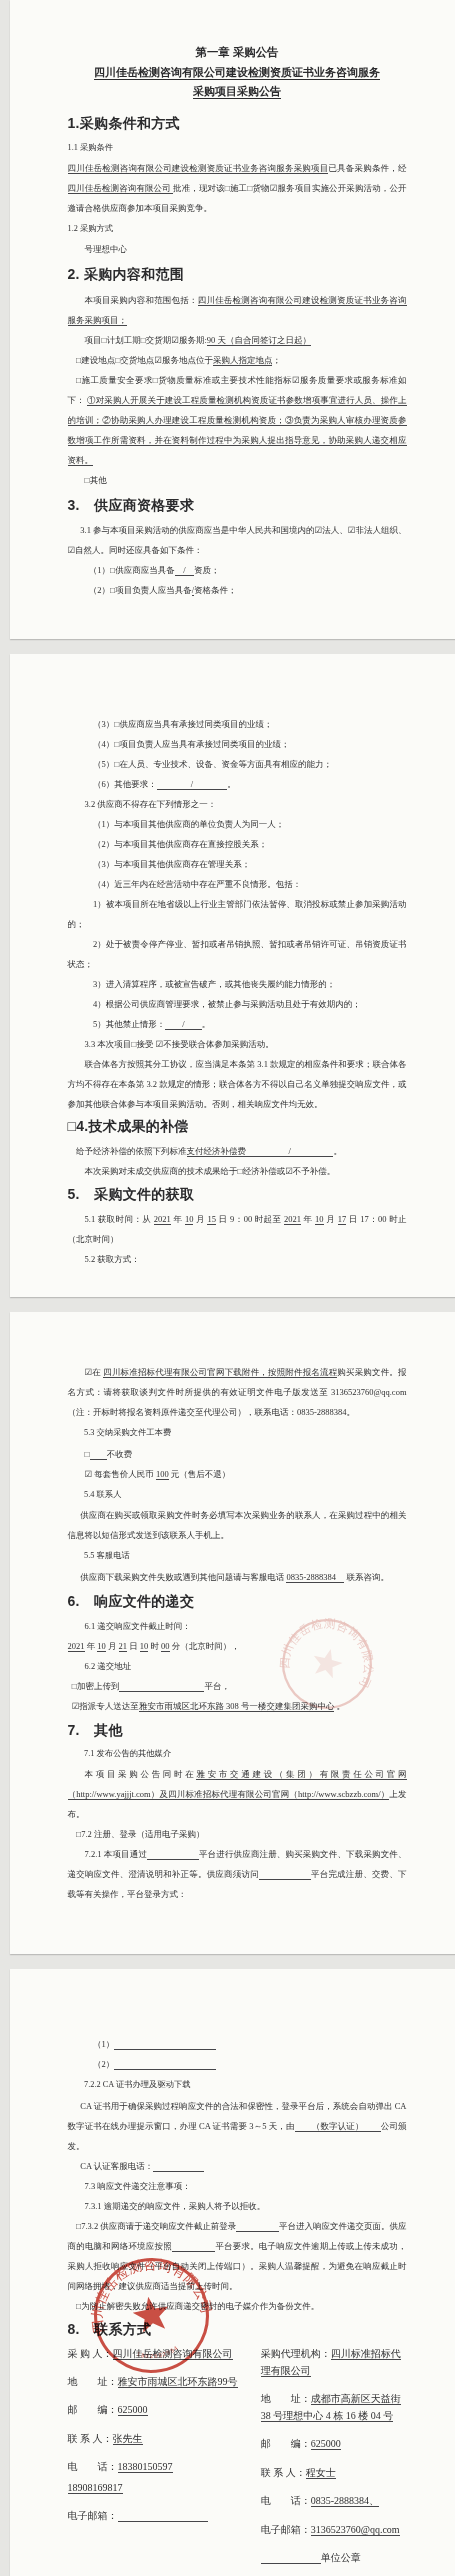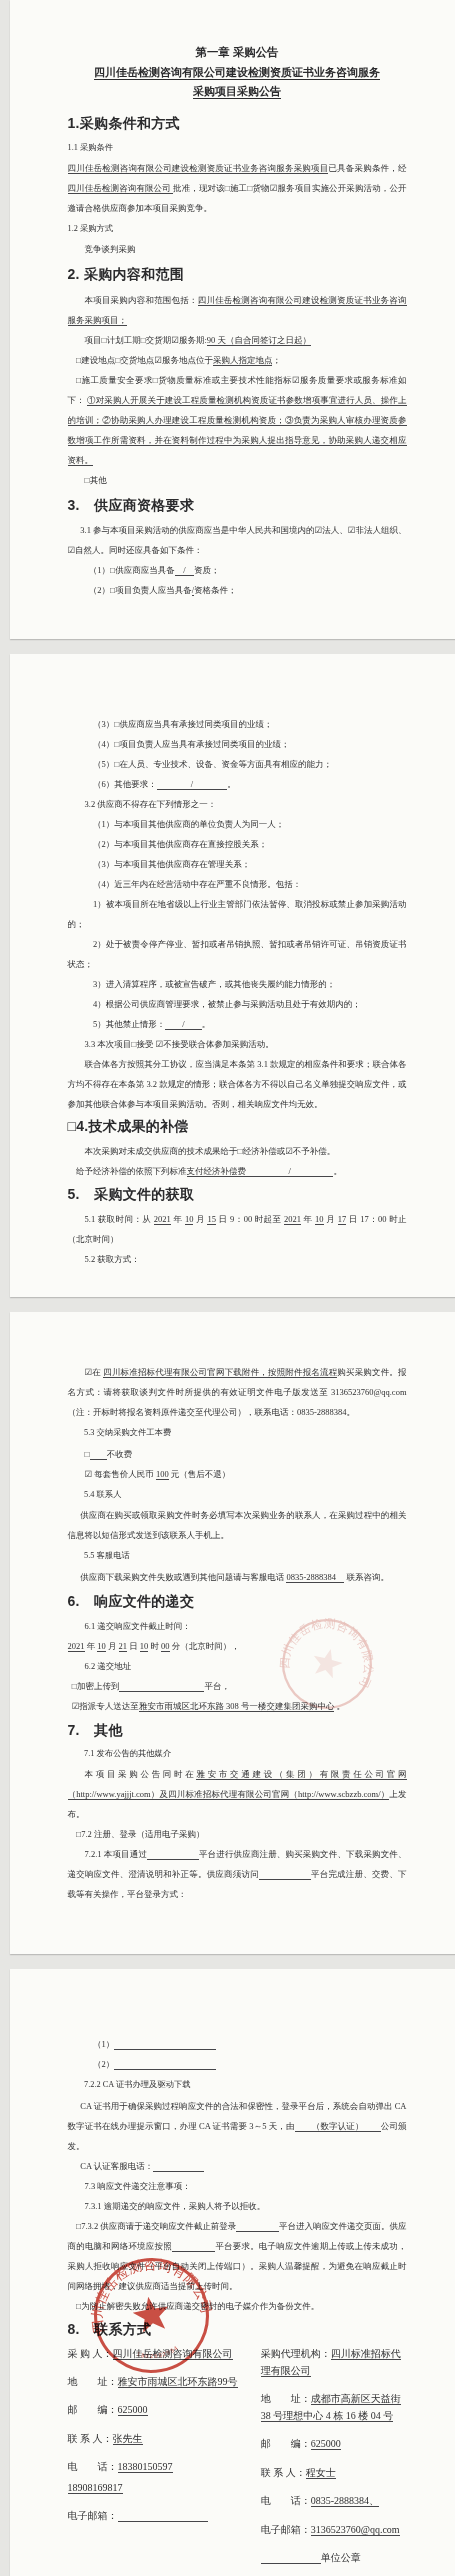--- a/index.html
+++ b/index.html
@@ -73,21 +73,21 @@
   <section class="page p1">
     <div class="inner">
       <div>
           <div class="blk k-chapter"><span>第一章 采购公告</span></div>
           <div class="blk k-title"><span class="u">四川佳岳检测咨询有限公司建设检测资质证书业务咨询服务</span></div>
           <div class="blk k-title"><span class="u">采购项目采购公告</span></div>
           <div class="blk k-h" style="margin-top: 15px;"><span>1.采购条件和方式</span></div>
           <div class="blk k-sub" style="text-indent: 0em;"><span>1.1 采购条件</span></div>
           <div class="blk k-p" style="text-indent: 0em;"><span class="u">四川佳岳检测咨询有限公司建设检测资质证书业务咨询服务采购项目</span><span>已具备采购条件，经</span><span class="u">四川佳岳检测咨询有限公司 </span><span>批准，现对该□施工□货物☑服务项目实施公开采购活动，公开邀请合格供应商参加本项目采购竞争。</span></div>
           <div class="blk k-sub" style="text-indent: 0em;"><span>1.2 采购方式</span></div>
-          <div class="blk k-p" style="text-indent: 2em;"><span>竞争谈判采购</span></div>
+          <div class="blk k-p" style="text-indent: 2em;"><span>号理想中心</span></div>
           <div class="blk k-h" style="margin-top: 8px;"><span>2. 采购内容和范围</span></div>
           <div class="blk k-p" style="text-indent: 2em;"><span>本项目采购内容和范围包括：</span><span class="u">四川佳岳检测咨询有限公司建设检测资质证书业务咨询服务采购项目；</span></div>
           <div class="blk k-p" style="text-indent: 2em;"><span>项目□计划工期□交货期☑服务期:</span><span class="u">90 天（自合同签订之日起）</span></div>
           <div class="blk k-p" style="text-indent: 1em;"><span>□建设地点□交货地点☑服务地点位于</span><span class="u">采购人指定地点</span><span>；</span></div>
           <div class="blk k-p" style="text-indent: 1em;"><span>□施工质量安全要求□货物质量标准或主要技术性能指标☑服务质量要求或服务标准如下： </span><span class="u">①对采购人开展关于建设工程质量检测机构资质证书参数增项事宜进行人员、操作上的培训；②协助采购人办理建设工程质量检测机构资质；③负责为采购人审核办理资质参数增项工作所需资料，并在资料制作过程中为采购人提出指导意见，协助采购人递交相应资料。</span></div>
           <div class="blk k-p" style="text-indent: 2em;"><span>□其他</span></div>
           <div class="blk k-h" style="margin-top: 8px;"><span>3.　供应商资格要求</span></div>
           <div class="blk k-p" style="text-indent: 1.5em;"><span>3.1 参与本项目采购活动的供应商应当是中华人民共和国境内的☑法人、☑非法人组织、☑自然人。同时还应具备如下条件：</span></div>
           <div class="blk k-p" style="text-indent: 2.5em;"><span>（1）□供应商应当具备</span><span class="u">　/　</span><span>资质；</span></div>
           <div class="blk k-p" style="text-indent: 2.5em;"><span>（2）□项目负责人应当具备</span><span class="u">/</span><span>资格条件；</span></div>
@@ -108,22 +108,22 @@
           <div class="blk k-p" style="text-indent: 3em;"><span>（3）与本项目其他供应商存在管理关系；</span></div>
           <div class="blk k-p" style="text-indent: 3em;"><span>（4）近三年内在经营活动中存在严重不良情形。包括：</span></div>
           <div class="blk k-p" style="text-indent: 3em;"><span>1）被本项目所在地省级以上行业主管部门依法暂停、取消投标或禁止参加采购活动的；</span></div>
           <div class="blk k-p" style="text-indent: 3em;"><span>2）处于被责令停产停业、暂扣或者吊销执照、暂扣或者吊销许可证、吊销资质证书状态；</span></div>
           <div class="blk k-p" style="text-indent: 3em;"><span>3）进入清算程序，或被宣告破产，或其他丧失履约能力情形的；</span></div>
           <div class="blk k-p" style="text-indent: 3em;"><span>4）根据公司供应商管理要求，被禁止参与采购活动且处于有效期内的；</span></div>
           <div class="blk k-p" style="text-indent: 3em;"><span>5）其他禁止情形：</span><span class="u">　　/　　</span><span>。</span></div>
           <div class="blk k-p" style="text-indent: 2em;"><span>3.3 本次项目□接受 ☑不接受联合体参加采购活动。</span></div>
           <div class="blk k-p" style="text-indent: 2em;"><span>联合体各方按照其分工协议，应当满足本条第 3.1 款规定的相应条件和要求；联合体各方均不得存在本条第 3.2 款规定的情形；联合体各方不得以自己名义单独提交响应文件，或参加其他联合体参与本项目采购活动。否则，相关响应文件均无效。</span></div>
           <div class="blk k-h" style="margin-top: 5.7px;"><span>□4.技术成果的补偿</span></div>
+          <div class="blk k-p" style="text-indent: 1em;"><span>给予经济补偿的依照下列标准</span><span class="u">支付经济补偿费　　　　　/　　　　　</span><span>。</span></div>
           <div class="blk k-p" style="text-indent: 2em;"><span>本次采购对未成交供应商的技术成果给于□经济补偿或☑不予补偿。</span></div>
-          <div class="blk k-p" style="text-indent: 1em;"><span>给予经济补偿的依照下列标准</span><span class="u">支付经济补偿费　　　　　/　　　　　</span><span>。</span></div>
           <div class="blk k-h" style="margin-top: 5.7px;"><span>5.　采购文件的获取</span></div>
           <div class="blk k-p" style="text-indent: 2em;"><span>5.1 获取时间：从 </span><span class="u">2021</span><span> 年 </span><span class="u">10</span><span> 月 </span><span class="u">15</span><span> 日 9：00 时起至 </span><span class="u">2021</span><span> 年 </span><span class="u">10</span><span> 月 </span><span class="u">17</span><span> 日 17：00 时止（北京时间）</span></div>
           <div class="blk k-p" style="text-indent: 2em;"><span>5.2 获取方式：</span></div>
         </div>
     </div>
   </section>
 
   <section class="page p3">
     <div class="inner">
       <div>

